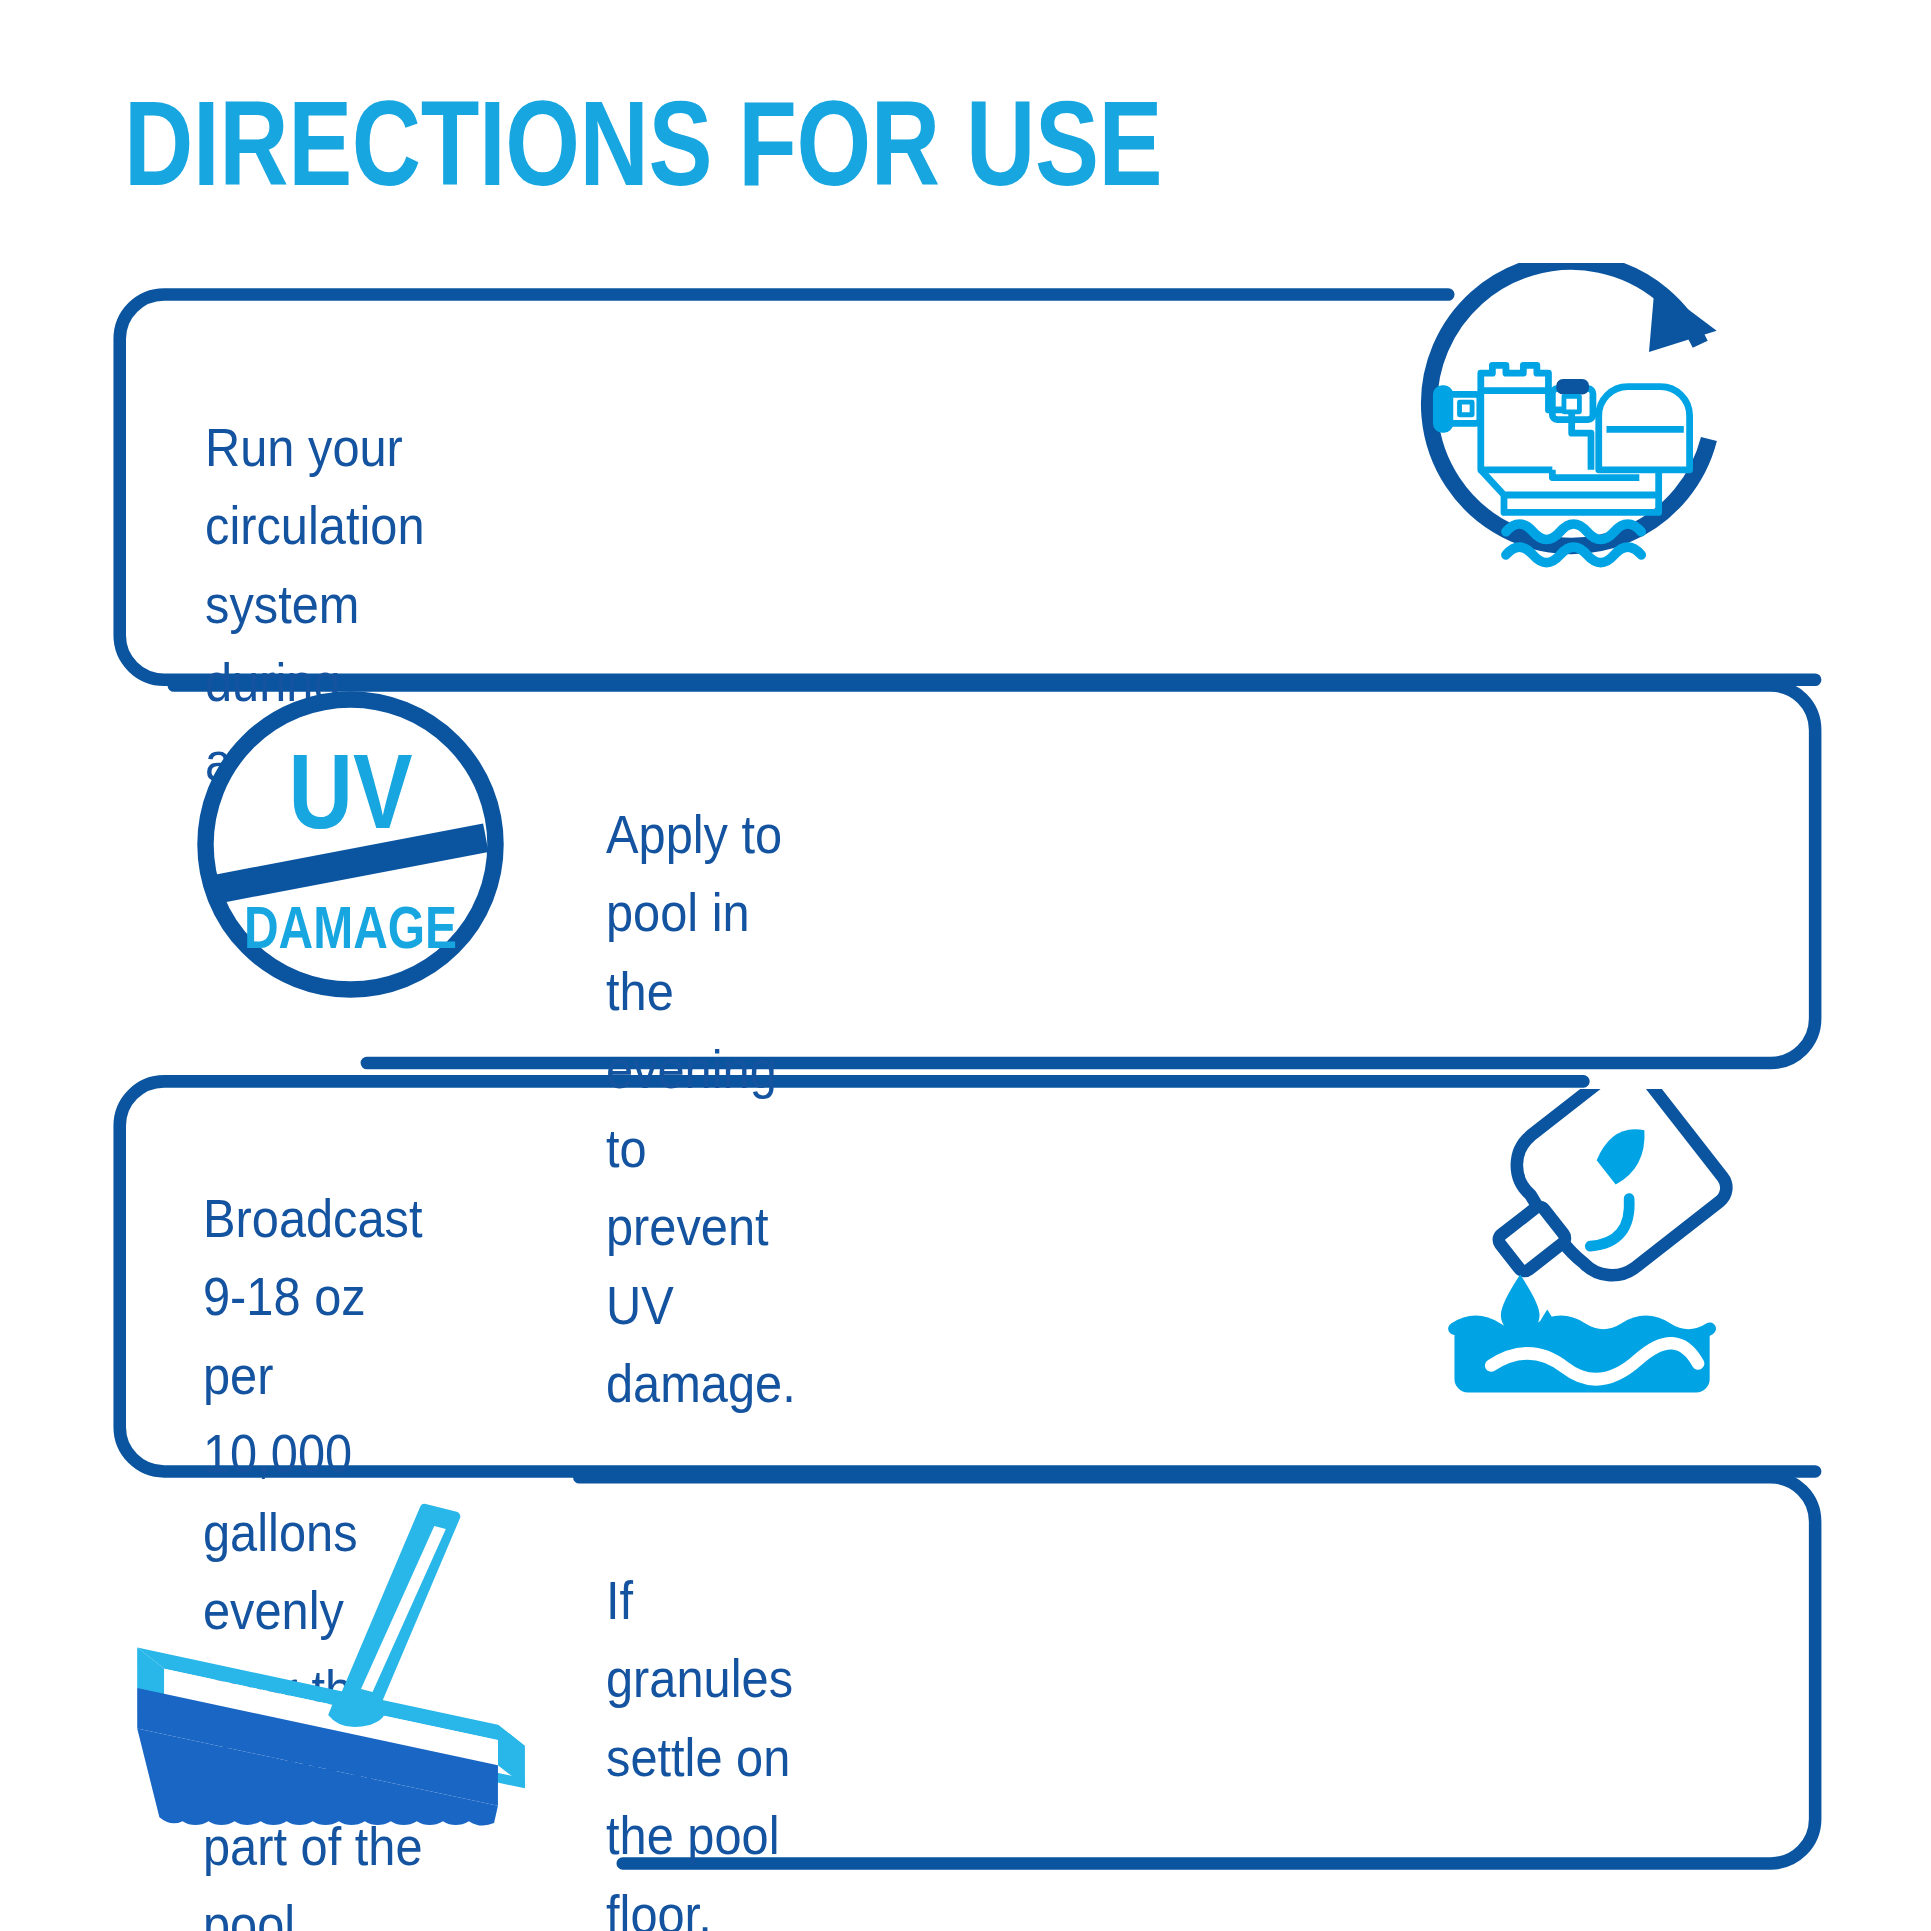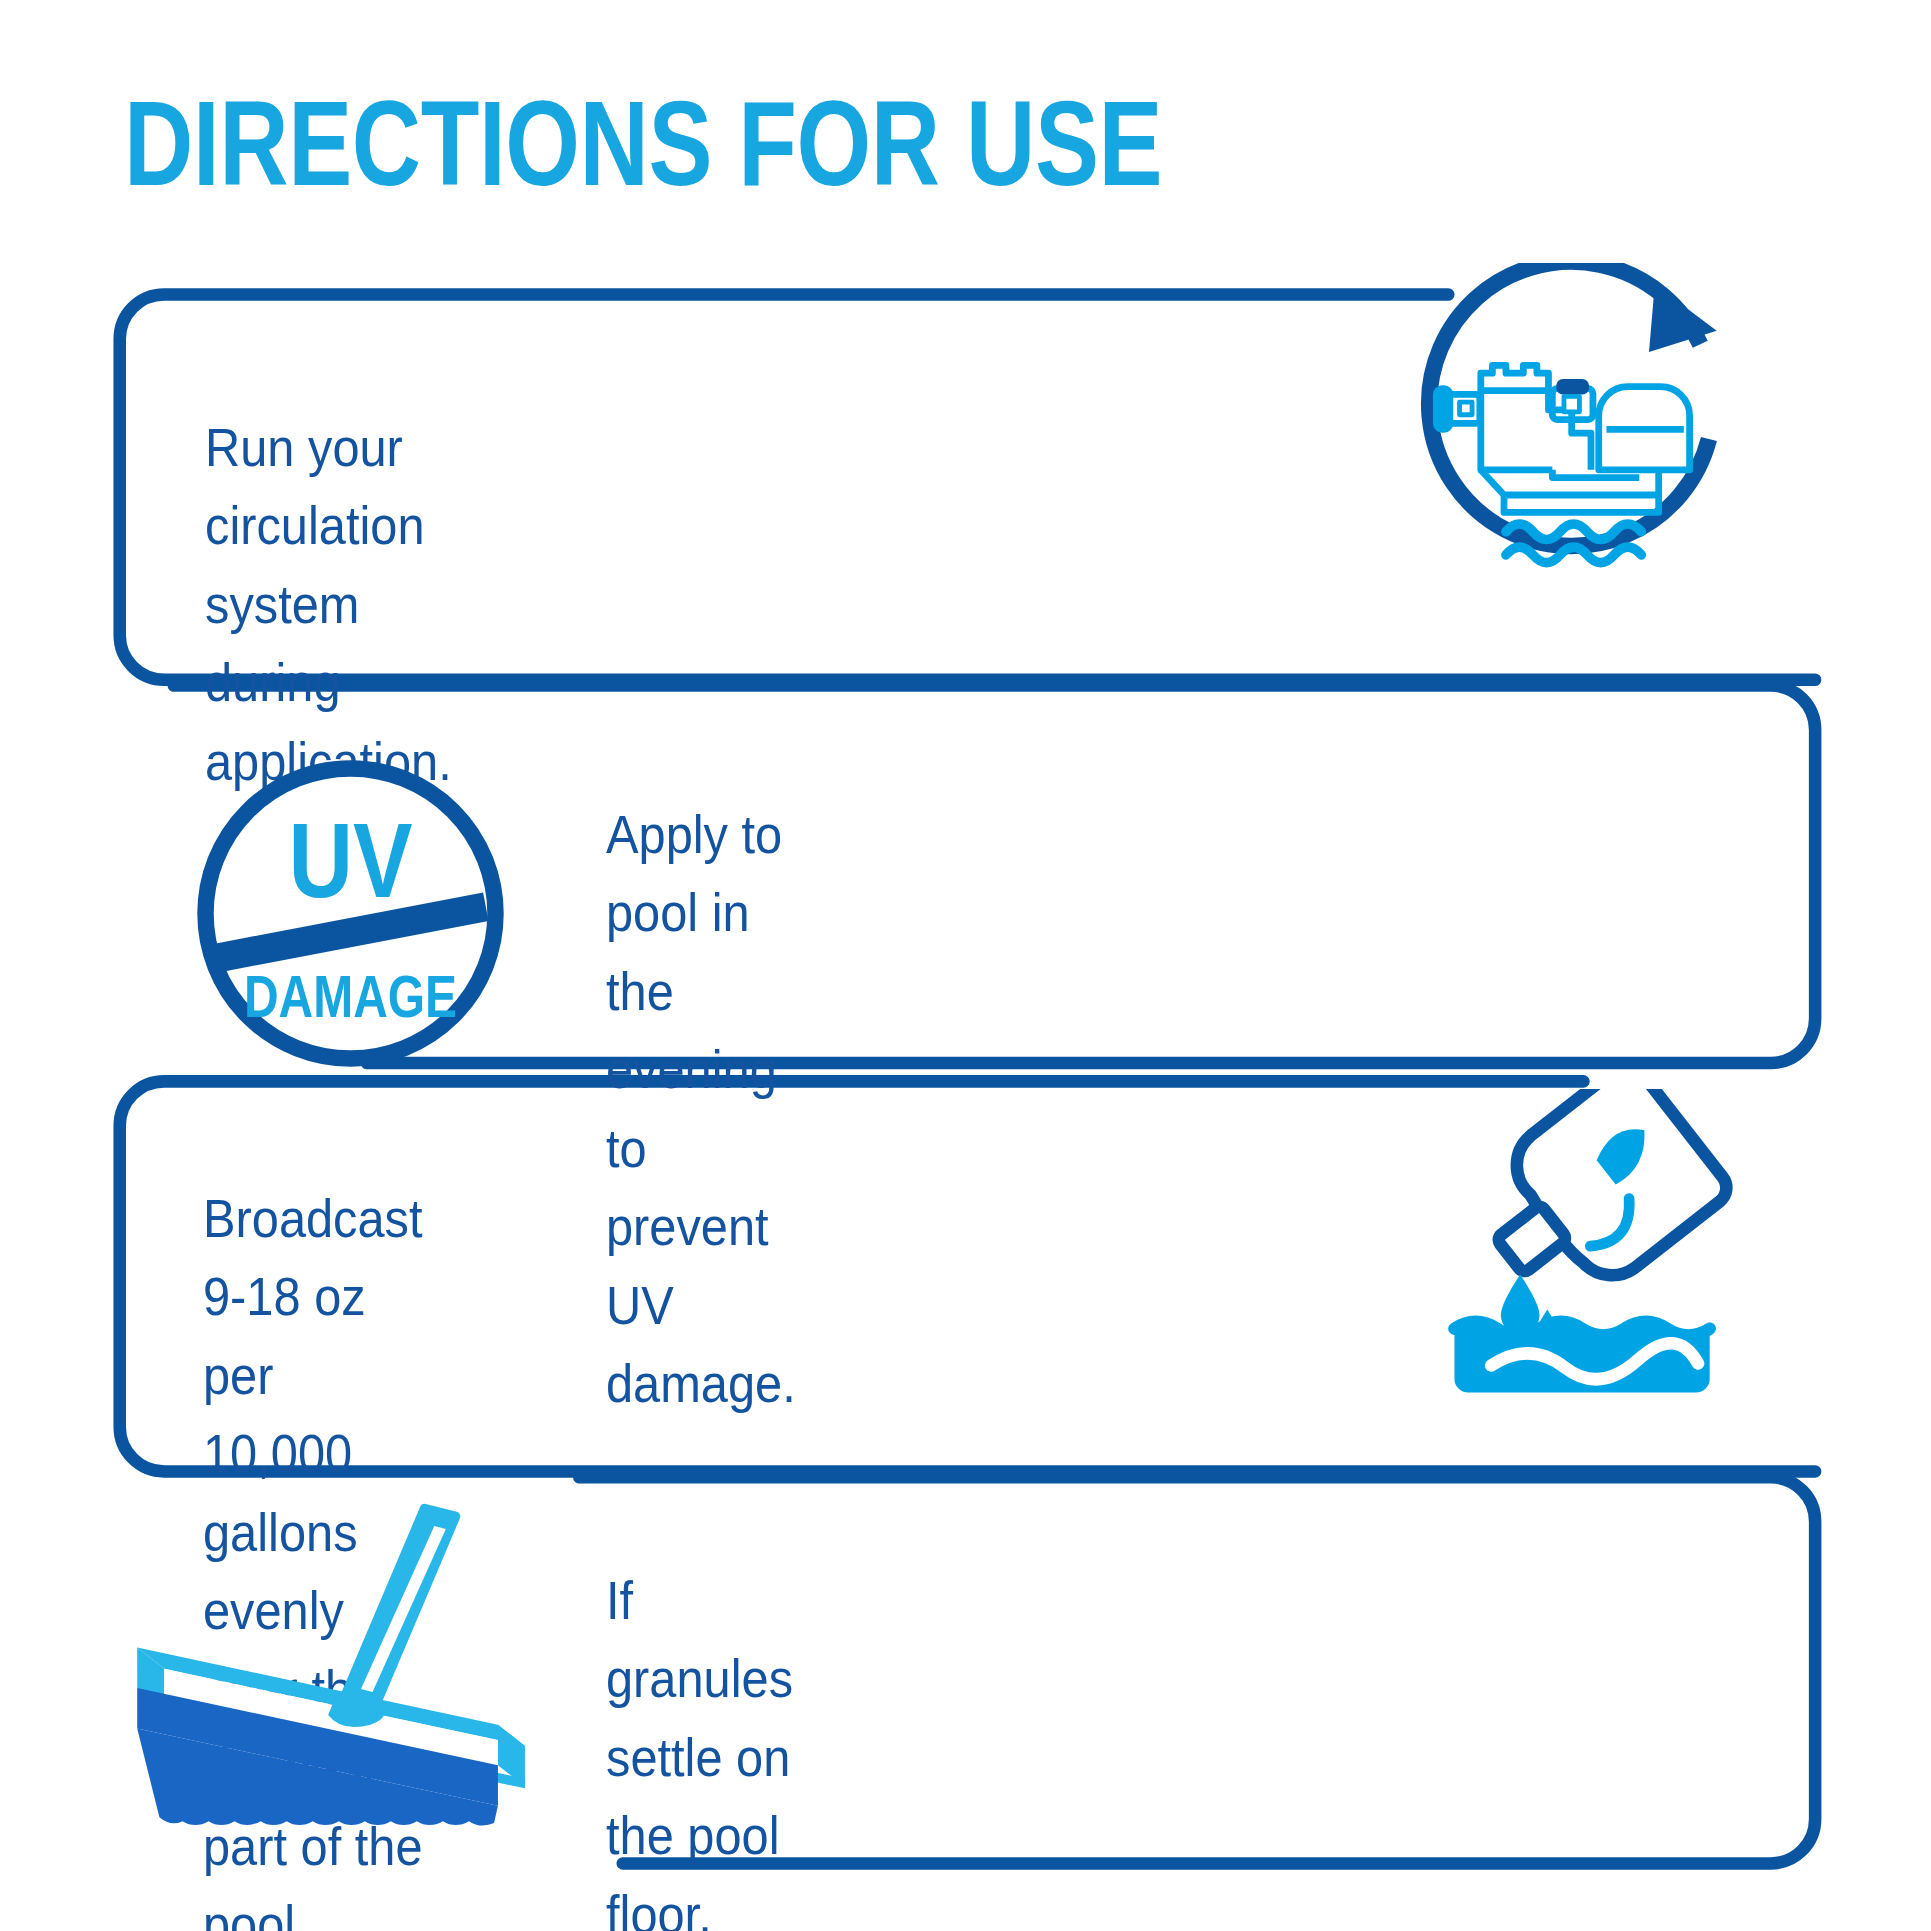--- a/index.html
+++ b/index.html
@@ -41,21 +41,21 @@
     font-family:"Liberation Sans Narrow","Liberation Sans",sans-serif;
     transform:scaleX(0.92);
     transform-origin:left top;
   }
 
   .step-icon{position:absolute;}
   #s1-text{left:205px;top:409px;}
   #s1-icon{left:1417px;top:263px;width:319px;height:319px;}
 
   #s2-text{left:606px;top:796px;}
-  #s2-icon{left:191px;top:754px;width:319px;height:319px;}
+  #s2-icon{left:191px;top:685px;width:319px;height:319px;}
 
   #s3-text{left:203px;top:1180px;}
   #s3-icon{left:1439px;top:1089px;width:319px;height:319px;}
 
   #s4-text{left:606px;top:1562px;}
   #s4-icon{left:116px;top:1487px;width:434px;height:377px;}
 </style>
 </head>
 <body>
 

